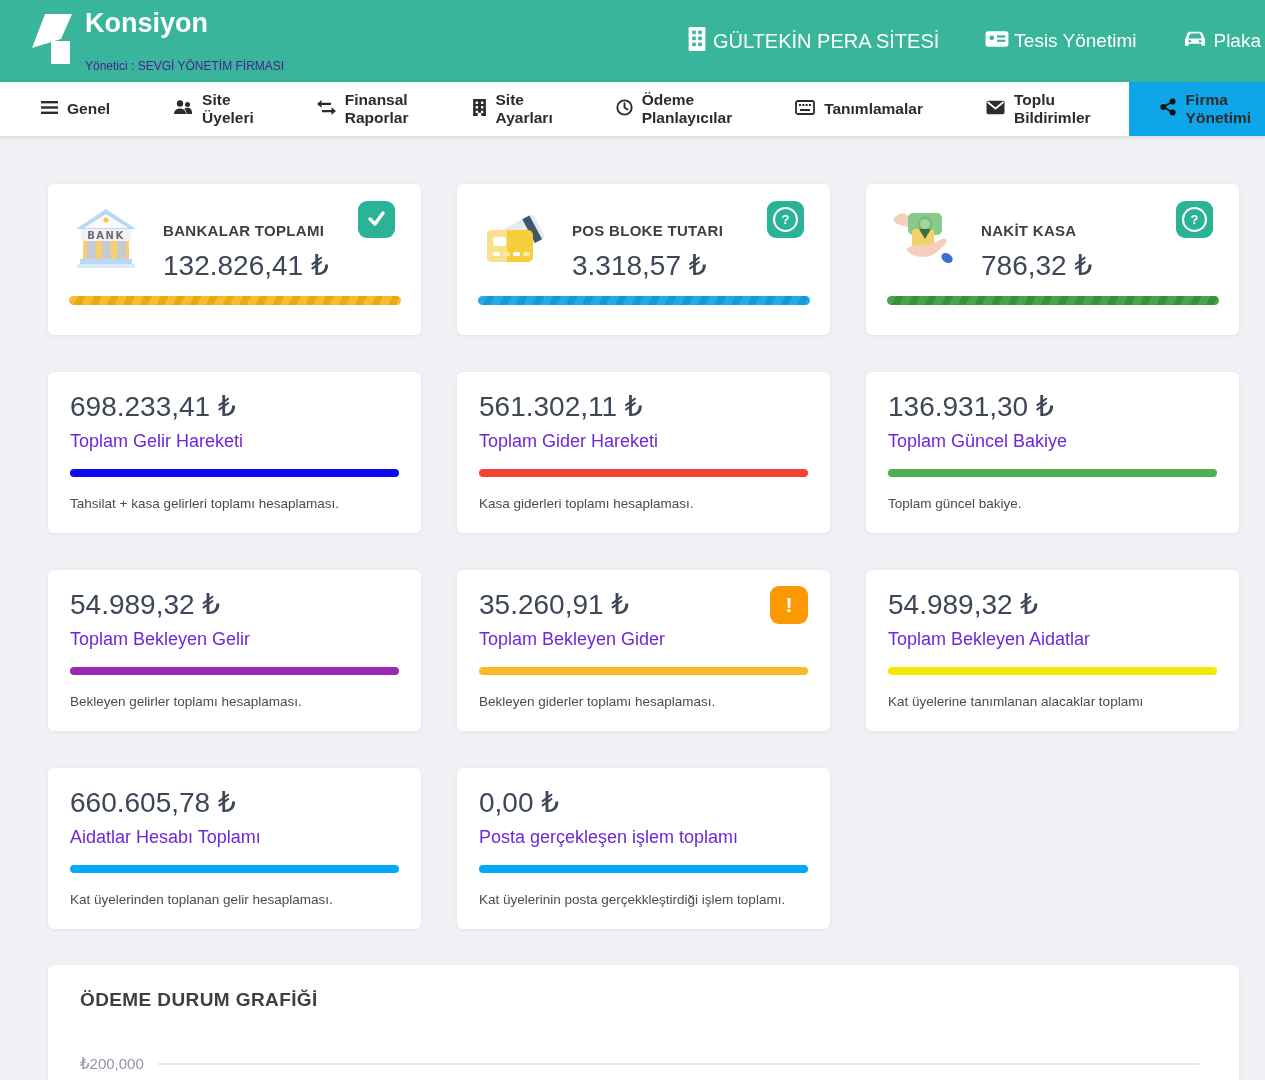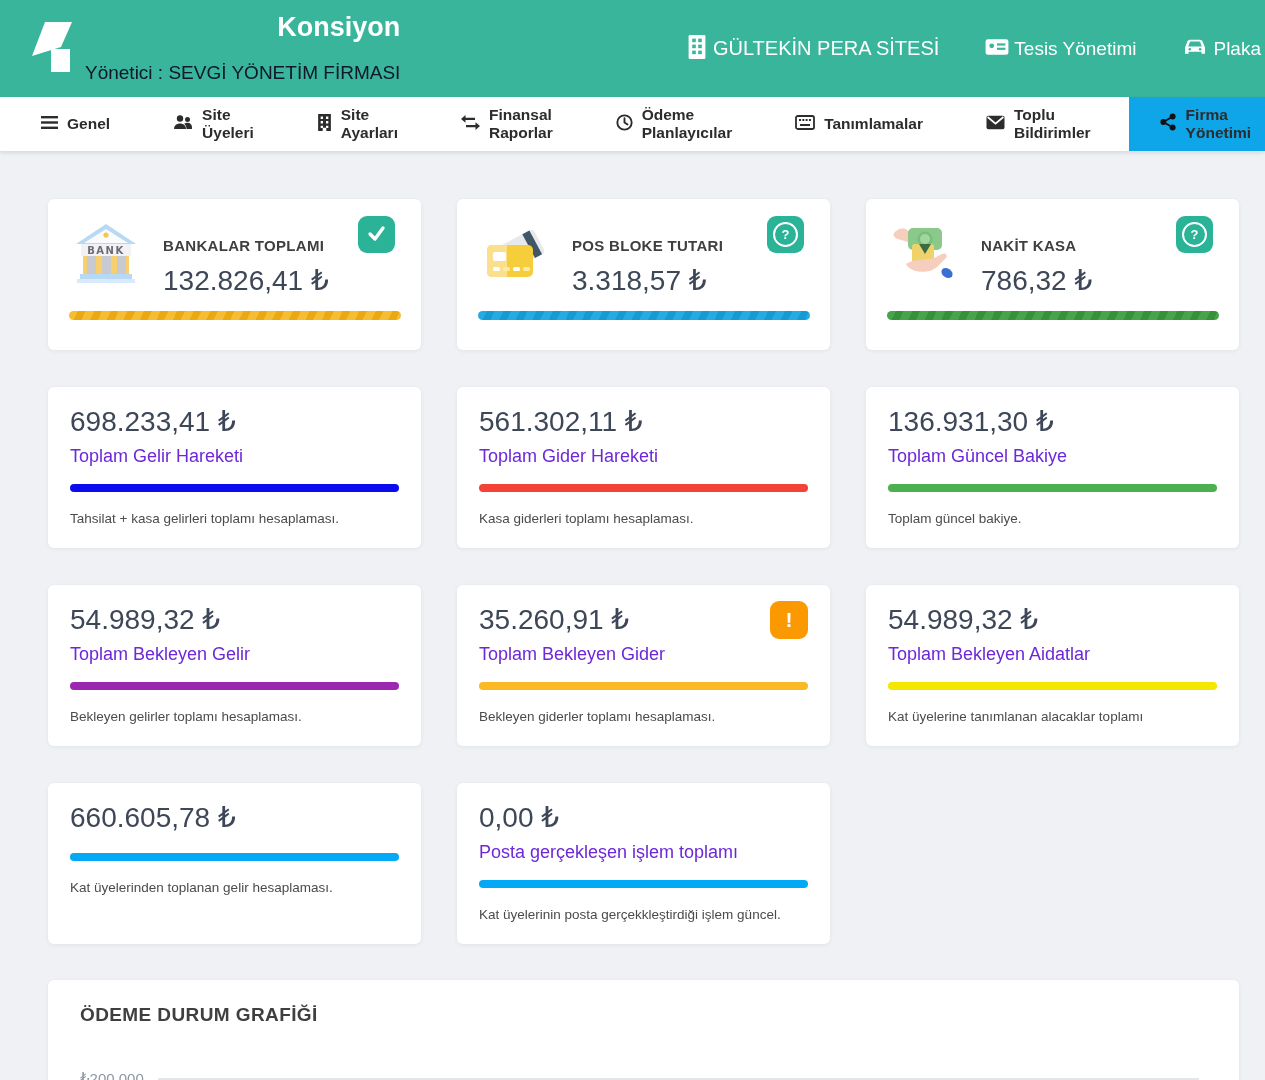--- a/index.html
+++ b/index.html
@@ -3,24 +3,24 @@
 <meta charset="utf-8">
 <style>
   html,body{margin:0;padding:0;}
   body{
     width:1265px;height:1080px;overflow:hidden;position:relative;
     background:#eff1f4;
     font-family:"Liberation Sans","DejaVu Sans",sans-serif;
     -webkit-font-smoothing:antialiased;
   }
   
-  .topbar{height:97px;background:#38b59a;display:flex;align-items:center;text-align:right;}
+  .topbar{height:82px;background:#38b59a;display:flex;align-items:center;}
   .brand{display:flex;align-items:center;gap:13px;margin-left:28px;}
   .brand-title{color:#fff;font-size:27px;font-weight:bold;line-height:1.1;}
-  .brand-sub{color:#0f172a;font-size:19px;margin-top:20px;font-weight:500;}
+  .brand-sub{color:#4c1d95;font-size:12px;margin-top:20px;font-weight:500;}
   .topbar-right{margin-left:auto;display:flex;align-items:center;gap:46px;padding-right:4px;white-space:nowrap;}
   .top-item{display:flex;align-items:center;gap:5px;color:#fff;cursor:pointer;}
   .top-item .lbl{font-size:19px;font-weight:500;}
   .top-item.site .lbl{font-size:20px;}
   
   .navbar{height:54px;background:#fff;display:flex;align-items:stretch;padding-left:16px;
           box-shadow:0 2px 4px rgba(0,0,0,.10);position:relative;z-index:2;gap:13px;}
   .tab{display:flex;align-items:center;gap:9px;padding:0 25px;font-size:15.5px;font-weight:700;
        color:#2c2c2c;cursor:pointer;text-decoration:none;}
   .tab svg{flex:0 0 auto;}
@@ -131,33 +131,33 @@
         <circle cx="7" cy="4.5" r="3.2"></circle>
           <circle cx="14.5" cy="5.5" r="2.5"></circle>
         <path d="M1 15c0-3.5 2.7-5.6 6-5.6s6 2.1 6 5.6z"></path>
         <path d="M13.6 15c-.1-2.2-1-4-2.4-5.2.9-.6 2-1 3.3-1 2.6 0 4.5 1.9 4.5 4.6V15z"></path>
       </svg>
     </span>
     <span>Site Üyeleri</span>
   </a>
   <a class="tab">
     <span>
+      <svg width="19" height="15" viewBox="0 0 19 15" fill="#2c2c2c">
+        <path d="M4.5 0 0 3.9l4.5 3.9V5.1H14V2.7H4.5zM14.5 7.2l4.5 3.9-4.5 3.9v-2.7H5V9.9h9.5z"></path>
+      </svg>
+    </span>
+    <span>Finansal Raporlar</span>
+  </a>
+  <a class="tab">
+    <span>
       <svg width="15" height="17" viewBox="0 0 14 16" fill="#2c2c2c">
         <path d="M1 0h12v16H8.7v-3H5.3v3H1zM3.4 2.4h2.2v2.2H3.4zm5 0h2.2v2.2H8.4zm-5 4.3h2.2v2.2H3.4zm5 0h2.2v2.2H8.4zM3.4 11h2.2v2.2H3.4zm5 0h2.2v2.2H8.4z" fill-rule="evenodd"></path>
       </svg>
     </span>
     <span>Site Ayarları</span>
-  </a>
-  <a class="tab">
-    <span>
-      <svg width="19" height="15" viewBox="0 0 19 15" fill="#2c2c2c">
-        <path d="M4.5 0 0 3.9l4.5 3.9V5.1H14V2.7H4.5zM14.5 7.2l4.5 3.9-4.5 3.9v-2.7H5V9.9h9.5z"></path>
-      </svg>
-    </span>
-    <span>Finansal Raporlar</span>
   </a>
   <a class="tab">
     <span>
       <svg width="17" height="17" viewBox="0 0 18 18">
         <circle cx="9" cy="9" r="7.6" fill="none" stroke="#2c2c2c" stroke-width="2"></circle>
         <path d="M9 4.5V9l3.2 2.2" fill="none" stroke="#2c2c2c" stroke-width="2" stroke-linecap="round"></path>
       </svg>
     </span>
     <span>Ödeme Planlayıcılar</span>
   </a>
@@ -326,30 +326,31 @@
 
     <section class="card t-card">
       <div class="t-value">54.989,32 ₺</div>
       <div class="t-label">Toplam Bekleyen Aidatlar</div>
       <div class="t-bar" style="background: rgb(244, 231, 0);"></div>
       <div class="t-desc">Kat üyelerine tanımlanan alacaklar toplamı</div>
     </section>
 
     <section class="card t-card">
       <div class="t-value">660.605,78 ₺</div>
+      <div class="t-label">Aidatlar Hesabı Toplamı</div>
       <div class="t-bar" style="background: rgb(3, 169, 244);"></div>
       <div class="t-desc">Kat üyelerinden toplanan gelir hesaplaması.</div>
     </section>
 
 
     <section class="card t-card">
       <div class="t-value">0,00 ₺</div>
       <div class="t-label">Posta gerçekleşen işlem toplamı</div>
       <div class="t-bar" style="background: rgb(3, 169, 244);"></div>
-      <div class="t-desc">Kat üyelerinin posta gerçekkleştirdiği işlem güncel.</div>
+      <div class="t-desc">Kat üyelerinin posta gerçekkleştirdiği işlem toplamı.</div>
     </section>
   </div>
 
   <section class="card chart-card">
     <div class="chart-title">ÖDEME DURUM GRAFİĞİ</div>
     <div class="axis-row">
       <span class="tick">₺200,000</span>
       <span class="gridline"></span>
     </div>
   </section>

